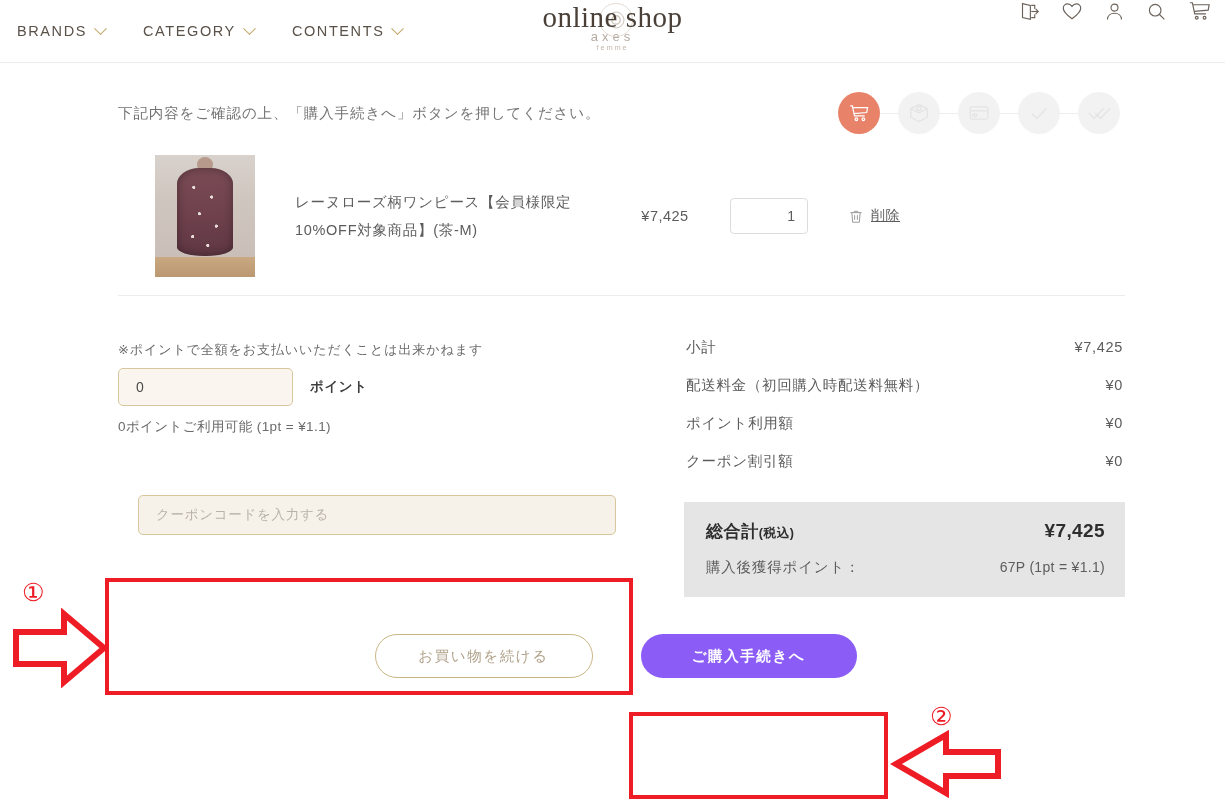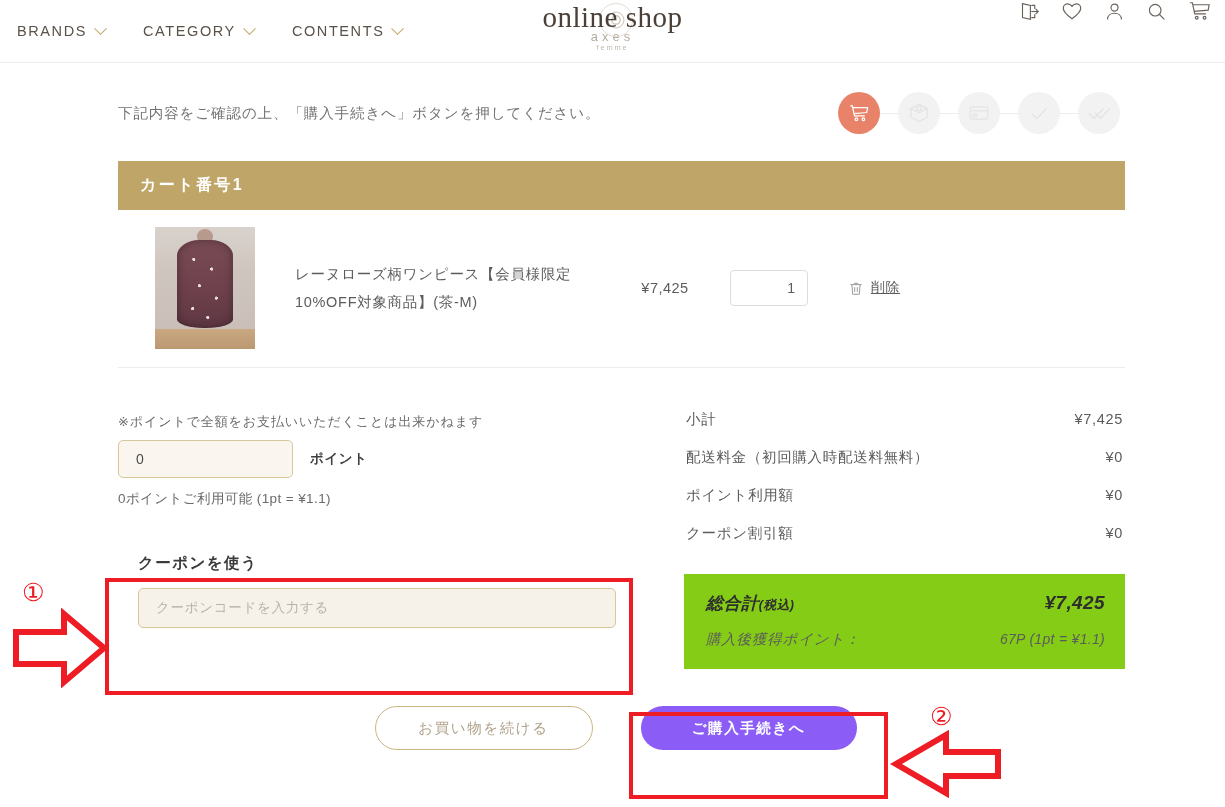--- a/index.html
+++ b/index.html
@@ -291,24 +291,23 @@
 
   
   .sum-row {
     display: flex; justify-content: space-between; align-items: baseline;
     font-size: 14.5px;
     color: #5c5c5c;
     letter-spacing: 0.7px;
     padding: 10px 2px 9px 2px;
   }
   .total-box {
-    background: #84cc16;
+    background: #e5e5e5;
     margin-top: 22px;
     padding: 18px 20px 20px 22px;
-    font-style: italic;
   }
   .total-row {
     display: flex; justify-content: space-between; align-items: baseline;
   }
   .total-label { font-size: 17px; font-weight: bold; color: #2e2e2e; letter-spacing: 0.6px; }
   .total-label small { font-size: 12.5px; font-weight: bold; }
   .total-val { font-size: 19px; font-weight: bold; color: #2e2e2e; letter-spacing: 0.4px; }
   .earn-row {
     display: flex; justify-content: space-between; align-items: baseline;
     margin-top: 15px;
@@ -456,21 +455,20 @@
       <div class="step">
         <svg width="24" height="22" viewBox="0 0 26 24" fill="none" stroke="#e4e4e4" stroke-width="1.5">
           <path d="M2 12 L7.6 18 L18 7"></path>
           <path d="M9 12 L14.6 18 L25 7"></path>
         </svg>
       </div>
     </div>
   </div>
 
   <div class="cart-wrap">
-    <div class="cart-title">カート番号1</div>
 
     <div class="cart-row">
       <div class="thumb">
         <div class="floor"></div>
         <div class="head"></div>
         <div class="dress"></div>
       </div>
 
       <div class="prod-name">レーヌローズ柄ワンピース【会員様限定10%OFF対象商品】(茶-M)</div>
 
@@ -502,21 +500,20 @@
         <div class="pt-row">
           <div class="pt-input">
             <span>0</span>
           </div>
           <div class="pt-unit">ポイント</div>
         </div>
         <div class="pt-avail">0ポイントご利用可能 (1pt = ¥1.1)</div>
       </div>
 
       <div class="coupon-block">
-        <div class="sec-title">クーポンを使う</div>
         <div class="coupon-input">
           <span>クーポンコードを入力する</span>
         </div>
       </div>
 
     </div>
 
     <div class="lower-right">
       <div class="sum-row">
         <span>小計</span>

